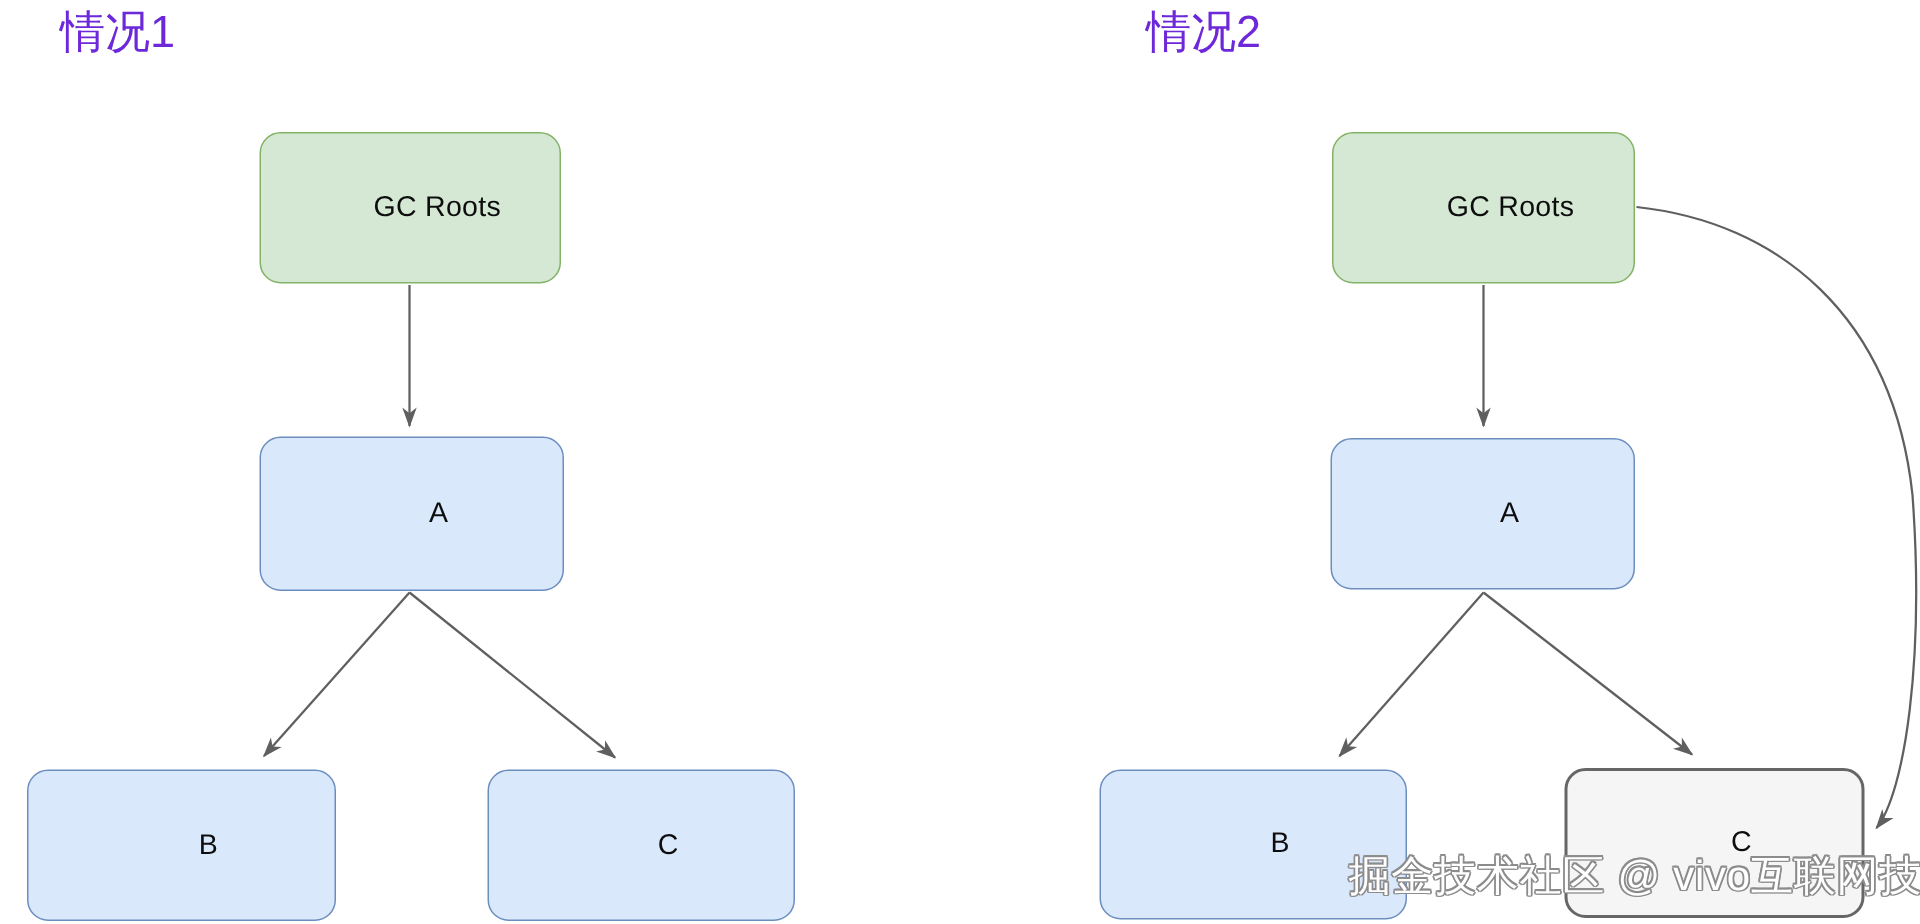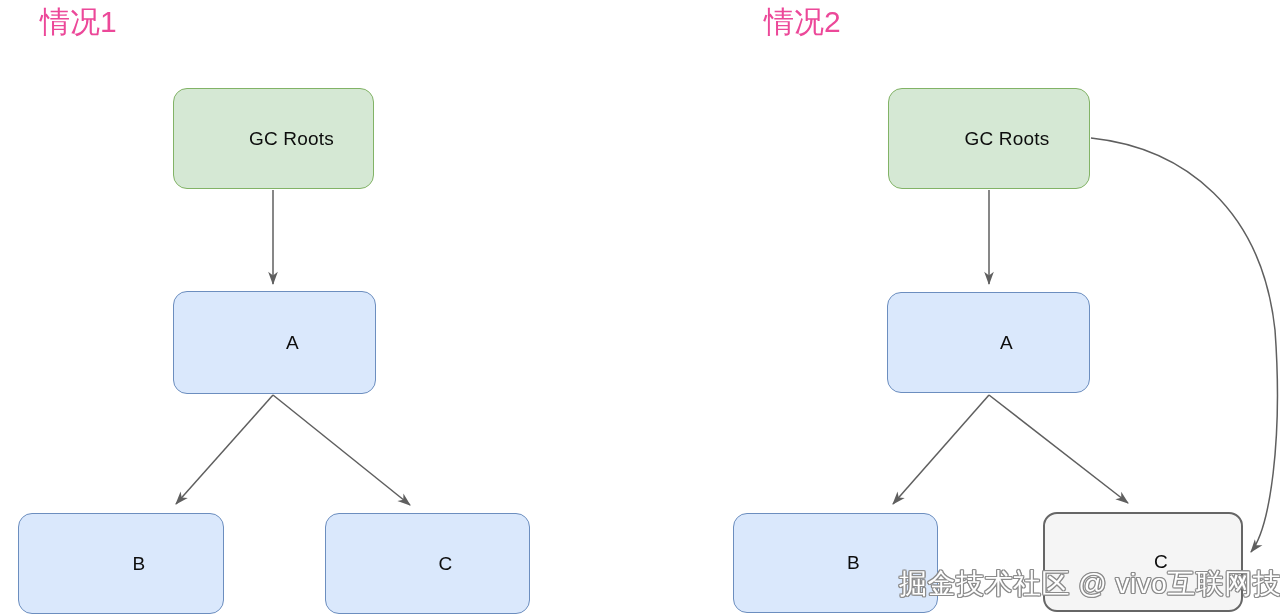--- a/index.html
+++ b/index.html
@@ -14,21 +14,21 @@
   .edges {
     position: absolute;
     left: 0; top: 0;
     width: 1280px; height: 616px;
     pointer-events: none;
   }
   .dg-title {
     position: absolute;
     font-size: 30px;
     font-weight: 400;
-    color: #ec4899;
+    color: #6d28d9;
     white-space: nowrap;
     line-height: 1.1;
   }
   #title-1 { left: 40px; top: 5px; }
   #title-2 { left: 764px; top: 5px; }
   .node {
     position: absolute;
     border-radius: 14px;
     display: flex;
     align-items: center;

